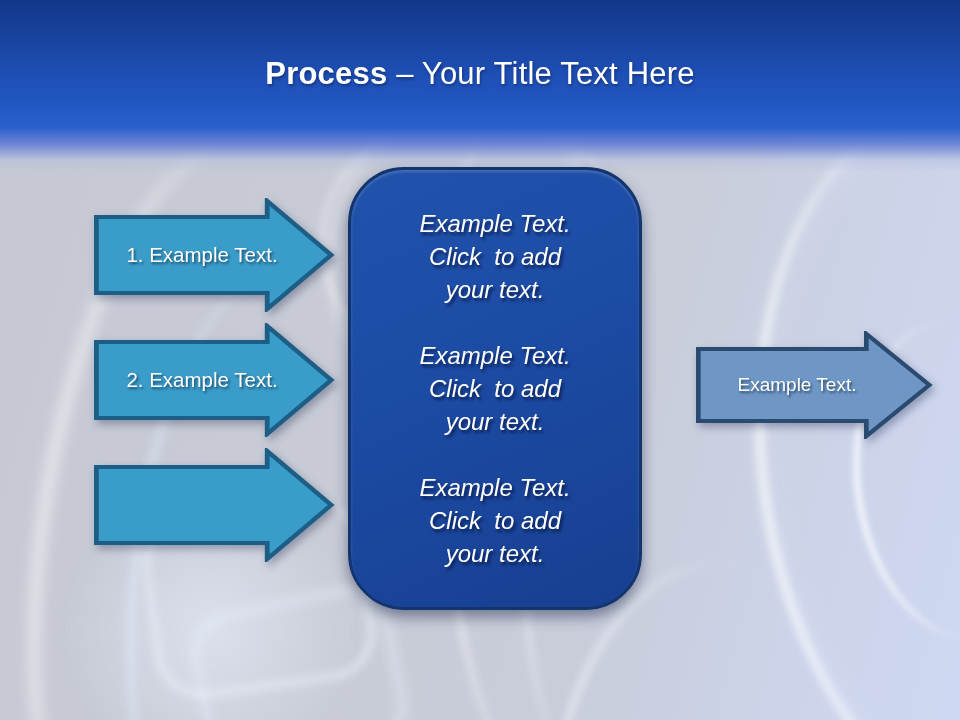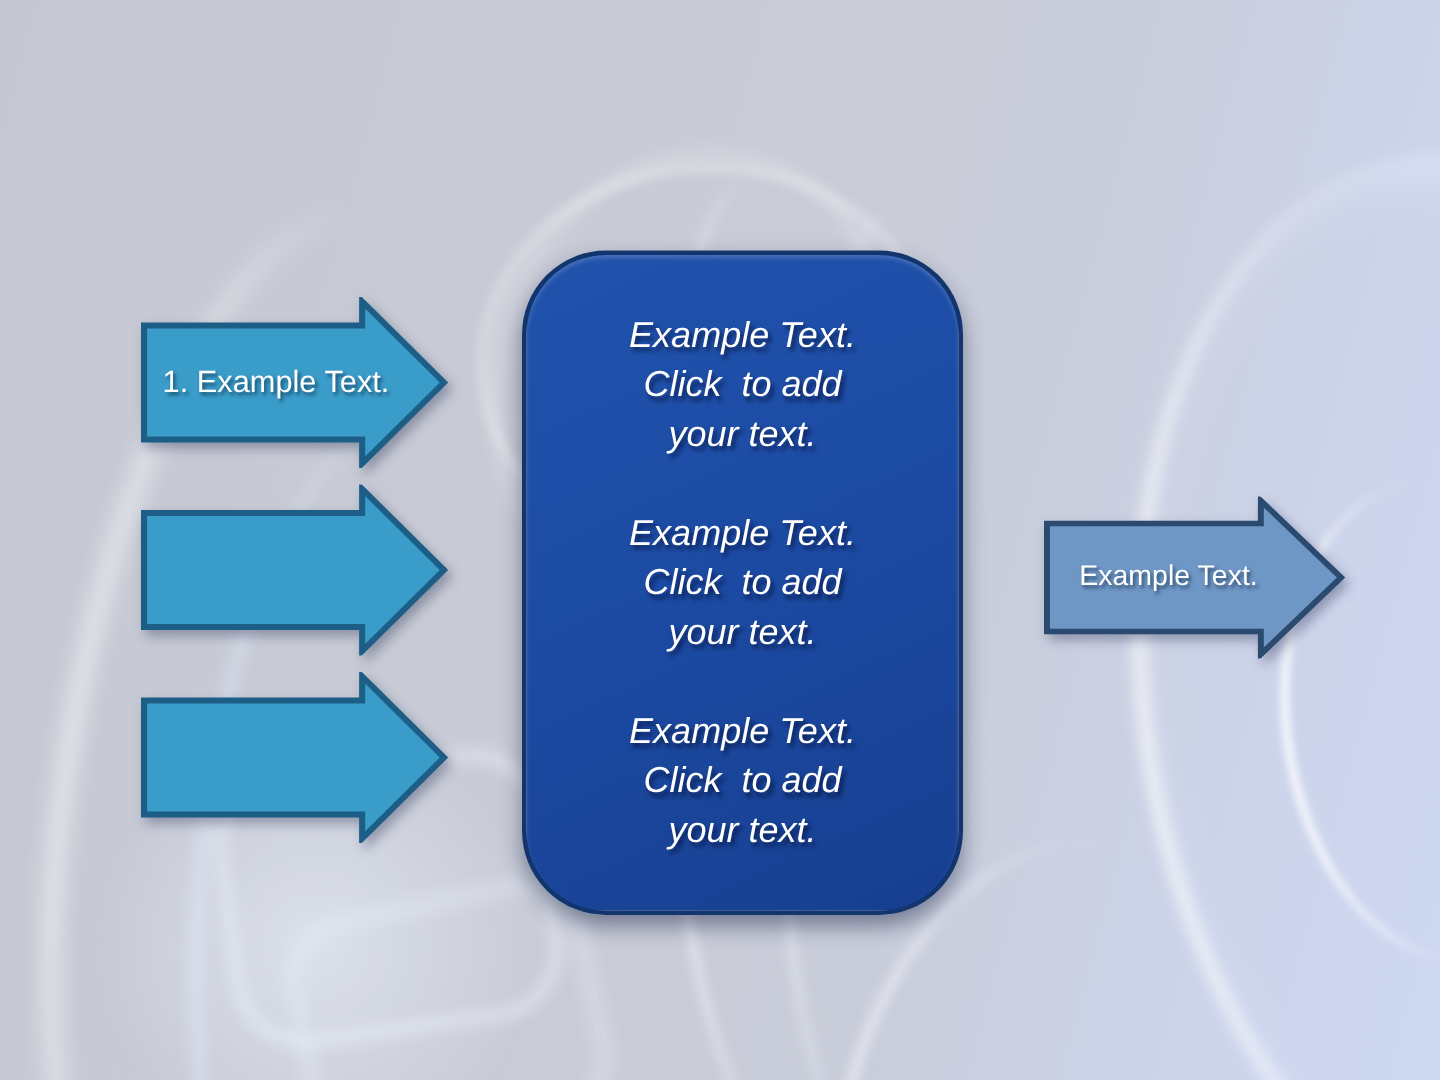--- a/index.html
+++ b/index.html
@@ -32,21 +32,21 @@
   }
   .title{
     position:absolute;left:0;top:54px;width:100%;
     text-align:center;color:#fff;font-size:31px;line-height:40px;
     white-space:pre-wrap;margin:0;
     text-shadow:1px 2px 3px rgba(10,20,60,.45);
     font-weight:400;letter-spacing:.2px;
   }
   .title .b{font-weight:700;}
   
-  .arrow{position:absolute;width:206px;height:114px;}
+  .arrow{position:absolute;width:206px;height:114px;padding-left:36px;}
   .arrow svg{position:absolute;inset:0;width:100%;height:100%;filter:drop-shadow(3px 4px 4px rgba(25,35,75,.35));}
   .arrow-left polygon{fill:#3a9cc9;stroke:#1d5e86;stroke-width:4;stroke-linejoin:miter;}
   .arrow-right polygon{fill:#6e97c6;stroke:#2b4a70;stroke-width:4;stroke-linejoin:miter;}
   .a1{left:94px;top:198px;}
   .a2{left:94px;top:323px;}
   .a3{left:94px;top:448px;}
   .a4{left:696px;top:331px;width:202px;height:108px;}
   .arrow-label{
     position:absolute;left:4px;right:30px;top:0;bottom:0;
     display:flex;align-items:center;justify-content:center;
@@ -83,32 +83,36 @@
     <div class="glow g5"></div>
     <div class="glow g6"></div>
     <div class="glow g7"></div>
     <div class="glow g8"></div>
     <div class="glow g9"></div>
     <div class="glow g10"></div>
     <div class="glow g11"></div>
     <div class="glow g12"></div>
   </div>
 
+  <div class="header">
+    <h1 class="title"><span class="b">Process</span><span> – Your Title Text Here</span></h1>
+  </div>
 
   <div class="arrow a1">
     <svg class="arrow-left" viewBox="0 0 204 114" preserveAspectRatio="none">
       <polygon points="2,19 146,19 146,3 200,57 146,111 146,95 2,95"></polygon>
     </svg>
     <div class="arrow-label">1. Example Text.</div>
   </div>
 
   <div class="arrow a2">
     <svg class="arrow-left" viewBox="0 0 204 114" preserveAspectRatio="none">
       <polygon points="2,19 146,19 146,3 200,57 146,111 146,95 2,95"></polygon>
     </svg>
+    <div class="arrow-label">2. Example Text.</div>
   </div>
 
   <div class="arrow a3">
     <svg class="arrow-left" viewBox="0 0 204 114" preserveAspectRatio="none">
       <polygon points="2,19 146,19 146,3 200,57 146,111 146,95 2,95"></polygon>
     </svg>
   </div>
 
   <div class="panel">
     <div class="panel-group">Example Text.

